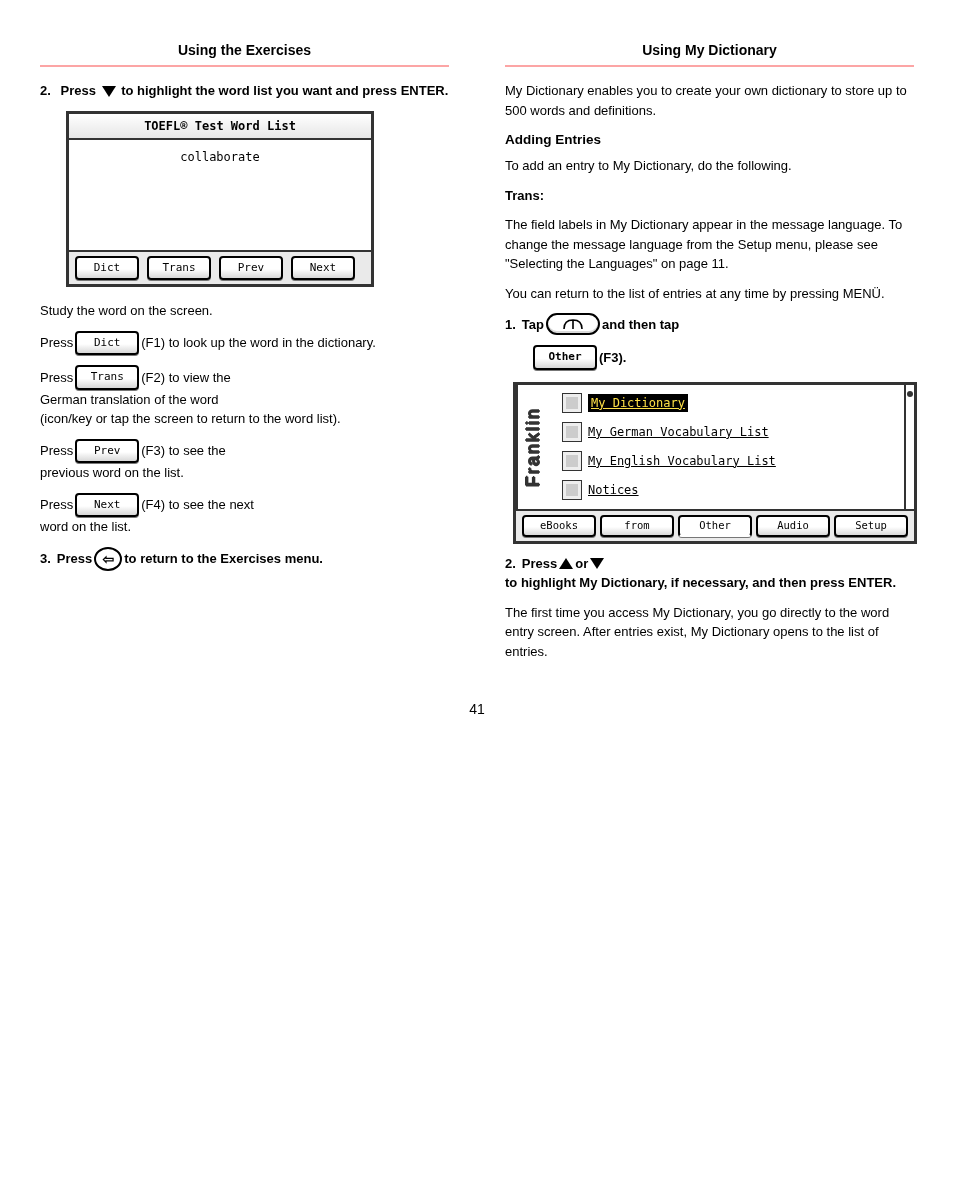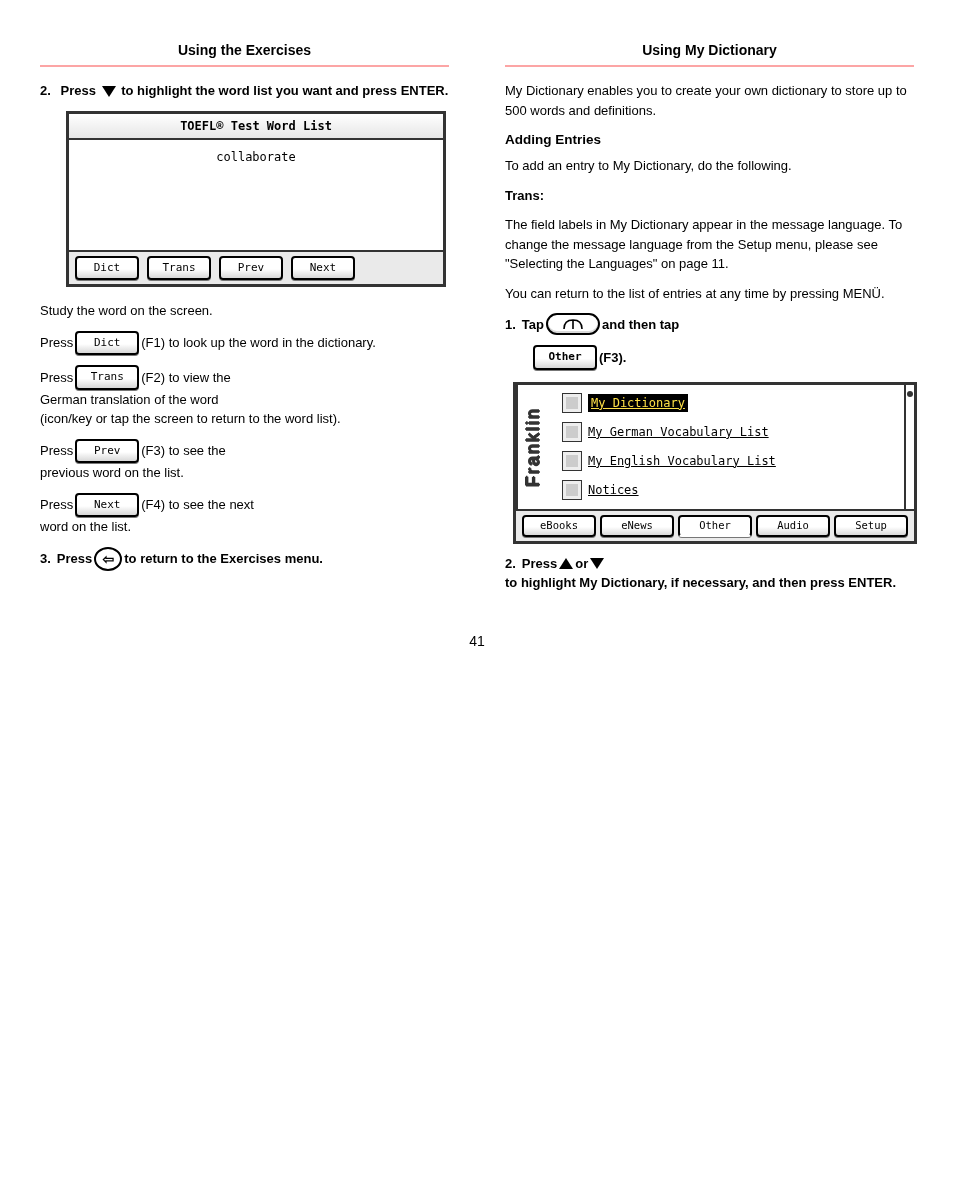--- a/index.html
+++ b/index.html
@@ -109,21 +109,21 @@
   }
   .retro-btn.sm { min-width: 58px; padding:1px 0; font-size:10.5px; }
 
   
   .scr1 {
     border: 3px solid #333;
     background: #fff;
     font-family: "Lucida Console", Monaco, monospace;
     font-size: 12px;
     margin: 10px 8px 14px 26px;
-    width: 380px;
+    width: 308px;
   }
   .scr1-title {
     background: linear-gradient(to bottom,#fff,#e6e6e6);
     border-bottom: 2px solid #333;
     text-align: center;
     font-weight: bold;
     padding: 3px;
   }
   .scr1-body {
     min-height: 110px;
@@ -349,32 +349,33 @@
             <span class="cube"></span>
             <span class="txt">Notices</span>
           </div>
         </div>
         <div class="scr2-scroll">
             <span class="knob"></span>
           </div>
       </div>
       <div class="scr2-foot">
         <span class="retro-btn sm">eBooks</span>
-        <span class="retro-btn sm">eNews</span>
+        <span class="retro-btn sm">from</span>
         <span class="retro-btn sm active">Other</span>
         <span class="retro-btn sm">Audio</span>
         <span class="retro-btn sm">Setup</span>
       </div>
     </div>
 
     <div class="step line-with-icon" style="font-weight:bold; flex-wrap:wrap;">
       <span class="step-num">2.</span>
       <span>Press </span>
       <span class="tri-up"></span>
       <span> or </span>
       <span class="tri-down"></span>
       <span> to highlight My Dictionary, if necessary, and then press ENTER.</span>
     </div>
 
+    <p class="para indent-block">The first time you access My Dictionary, you go directly to the word entry screen. After entries exist, My Dictionary opens to the list of entries.</p>
   </div>
 </div>
 
 <div class="page-num">41</div>
 
 </body></html>

